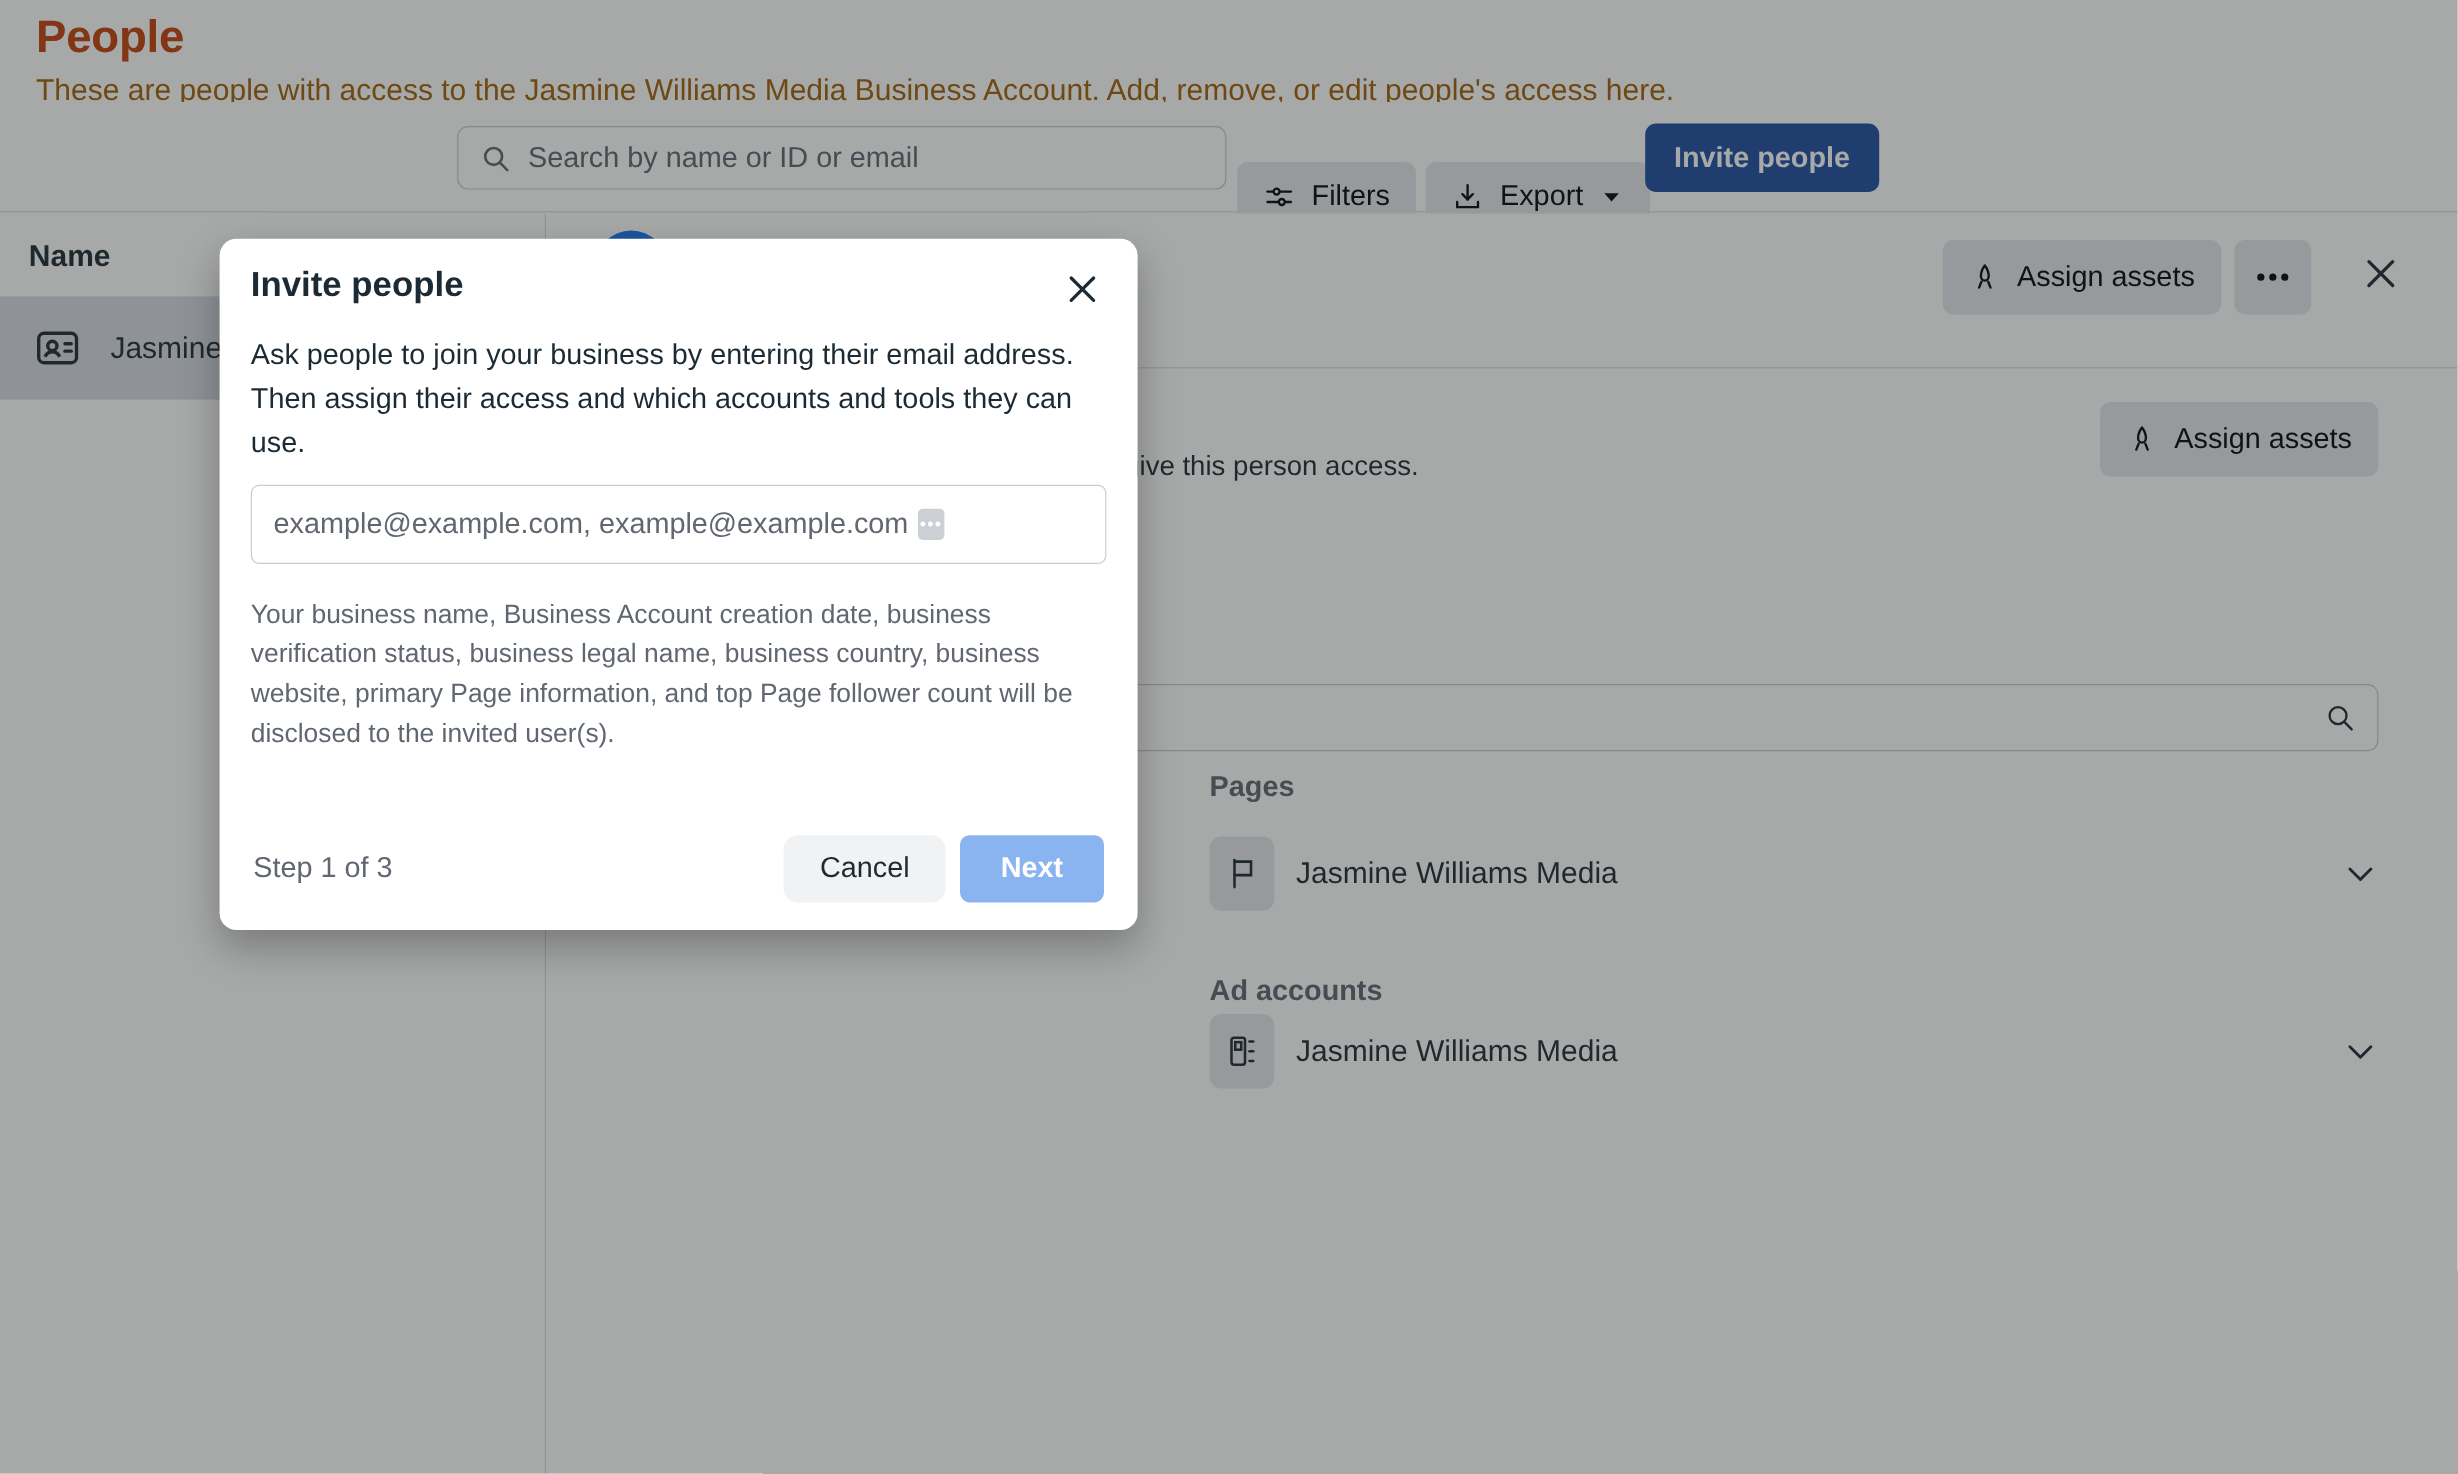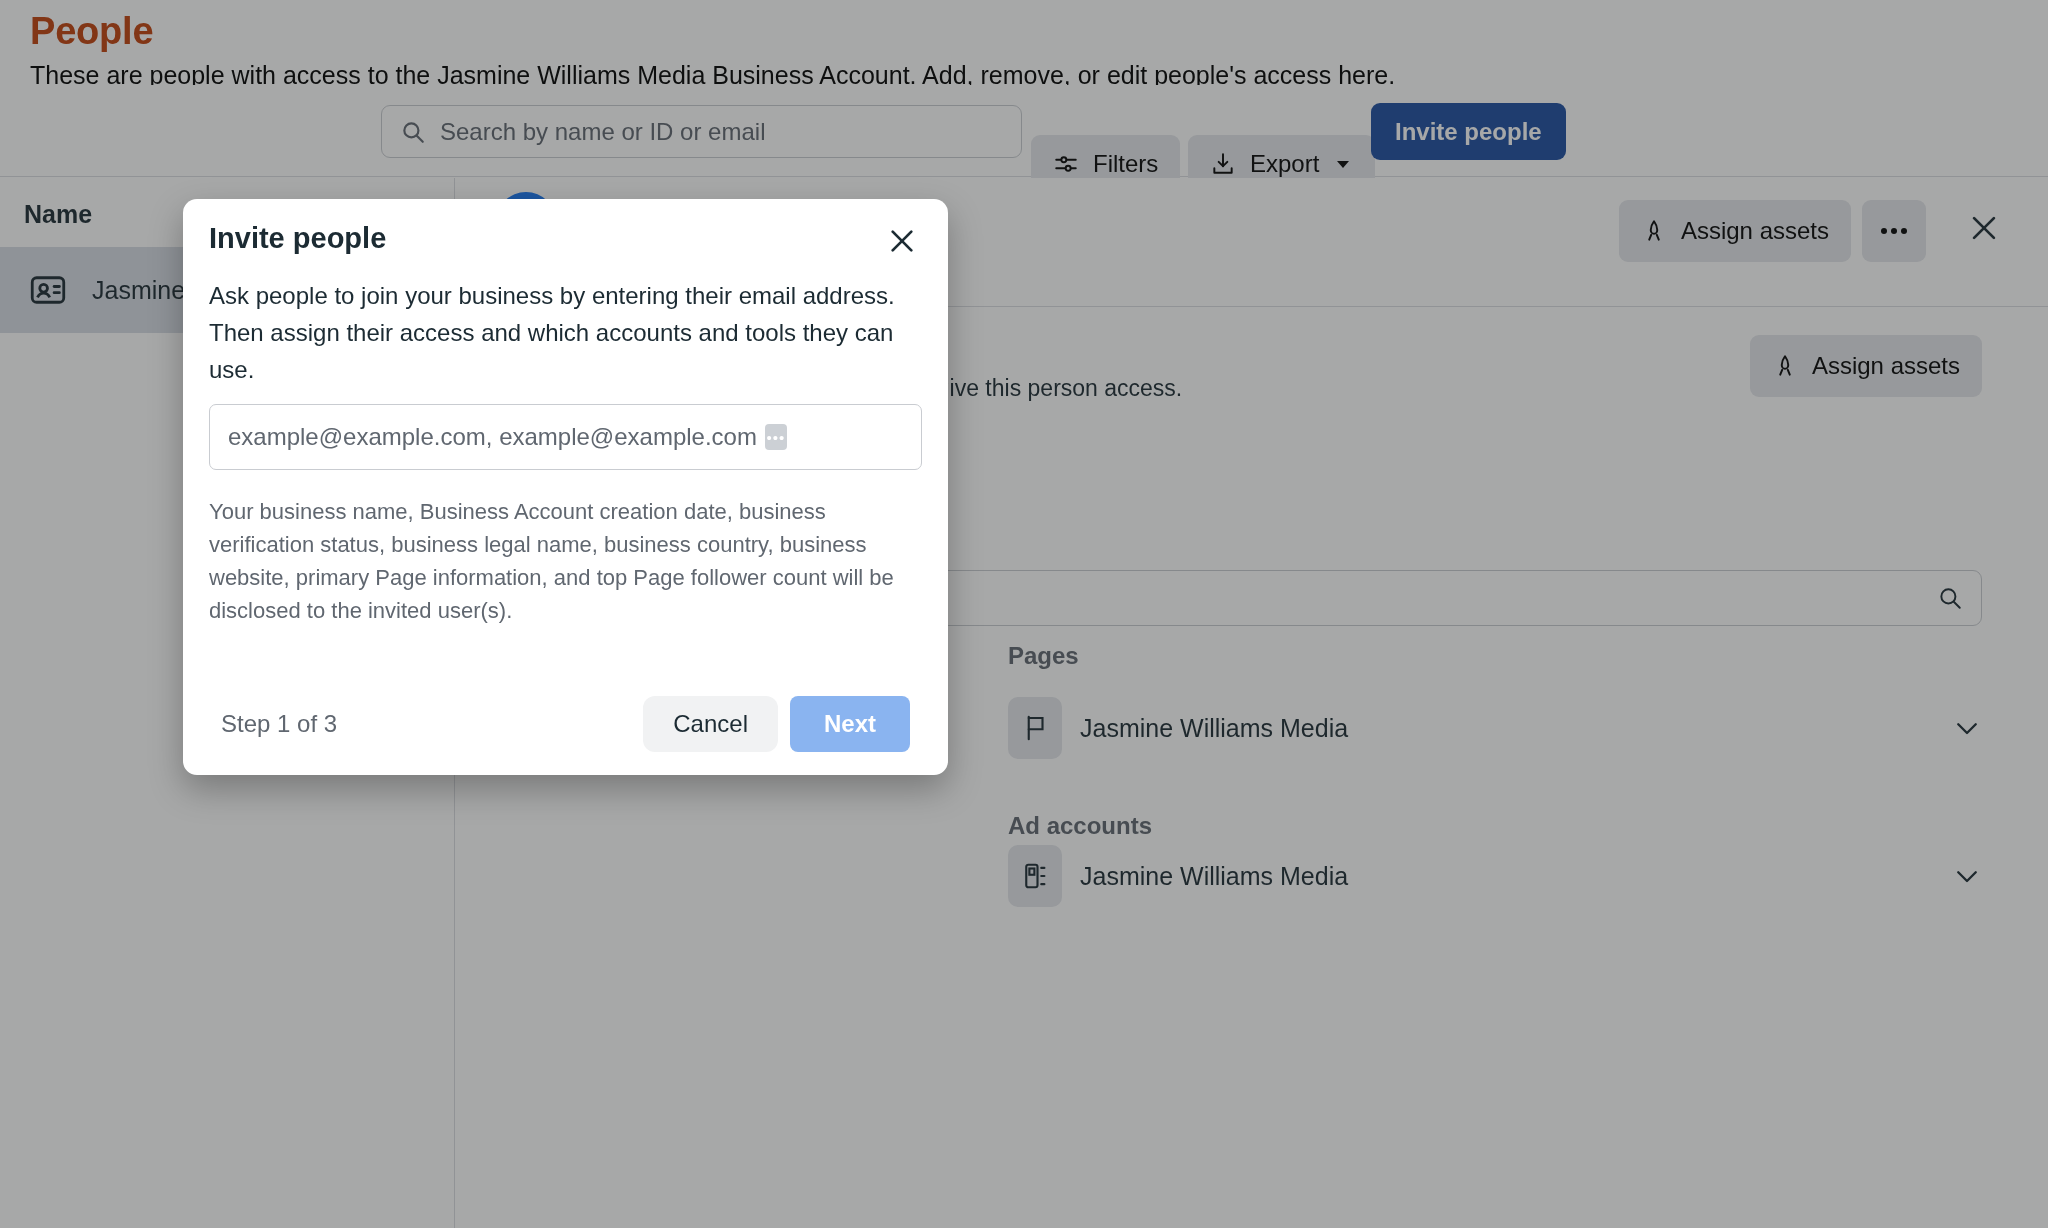--- a/index.html
+++ b/index.html
@@ -12,21 +12,21 @@
 
   
   #page-root { position: absolute; inset: 0; background: #ffffff; }
 
   .page-header { position: absolute; left: 30px; top: 8px; }
   .page-title {
     font-size: 38px; font-weight: 700; color: #c2410c;
     letter-spacing: -0.2px; line-height: 46px;
   }
   .page-subtitle {
-    font-size: 25px; color: #000000; line-height: 34px; margin-top: 4px;
+    font-size: 25px; color: #a16207; line-height: 34px; margin-top: 4px;
     white-space: nowrap;
   }
 
   .toolbar {
     position: absolute; left: 0; right: 0; top: 85px; height: 92px;
     background: #ffffff; border-bottom: 1px solid #dadde1;
   }
   .search-box {
     position: absolute; left: 381px; top: 20px; width: 641px; height: 53px;
     border: 1px solid #c9ccd1; border-radius: 9px; background: #fff;
@@ -163,21 +163,21 @@
   .email-ph { font-size: 24px; color: #606770; }
   .ellipsis-chip {
     display: inline-flex; align-items: center; justify-content: center;
     width: 22px; height: 26px; border-radius: 4px; background: #ccd0d5;
     color: #ffffff; font-size: 15px; line-height: 1; letter-spacing: 1px;
   }
   .disclosure {
     margin-top: 25px; font-size: 22px; line-height: 33px; color: #606770;
   }
   .modal-foot {
-    margin-top: 46px; height: 102px; padding: 0 38px;
+    margin-top: 46px; height: 102px; padding: 0 28px;
     display: flex; align-items: center; justify-content: space-between;
   }
   .step-text { font-size: 24px; color: #606770; }
   .foot-btns { display: flex; gap: 12px; }
   .btn-cancel {
     height: 56px; padding: 0 30px; border: none; border-radius: 12px;
     background: #f1f2f3; color: #1c2b33; font-size: 24px; cursor: pointer;
     font-family: "Liberation Sans", sans-serif;
   }
   .btn-next {

